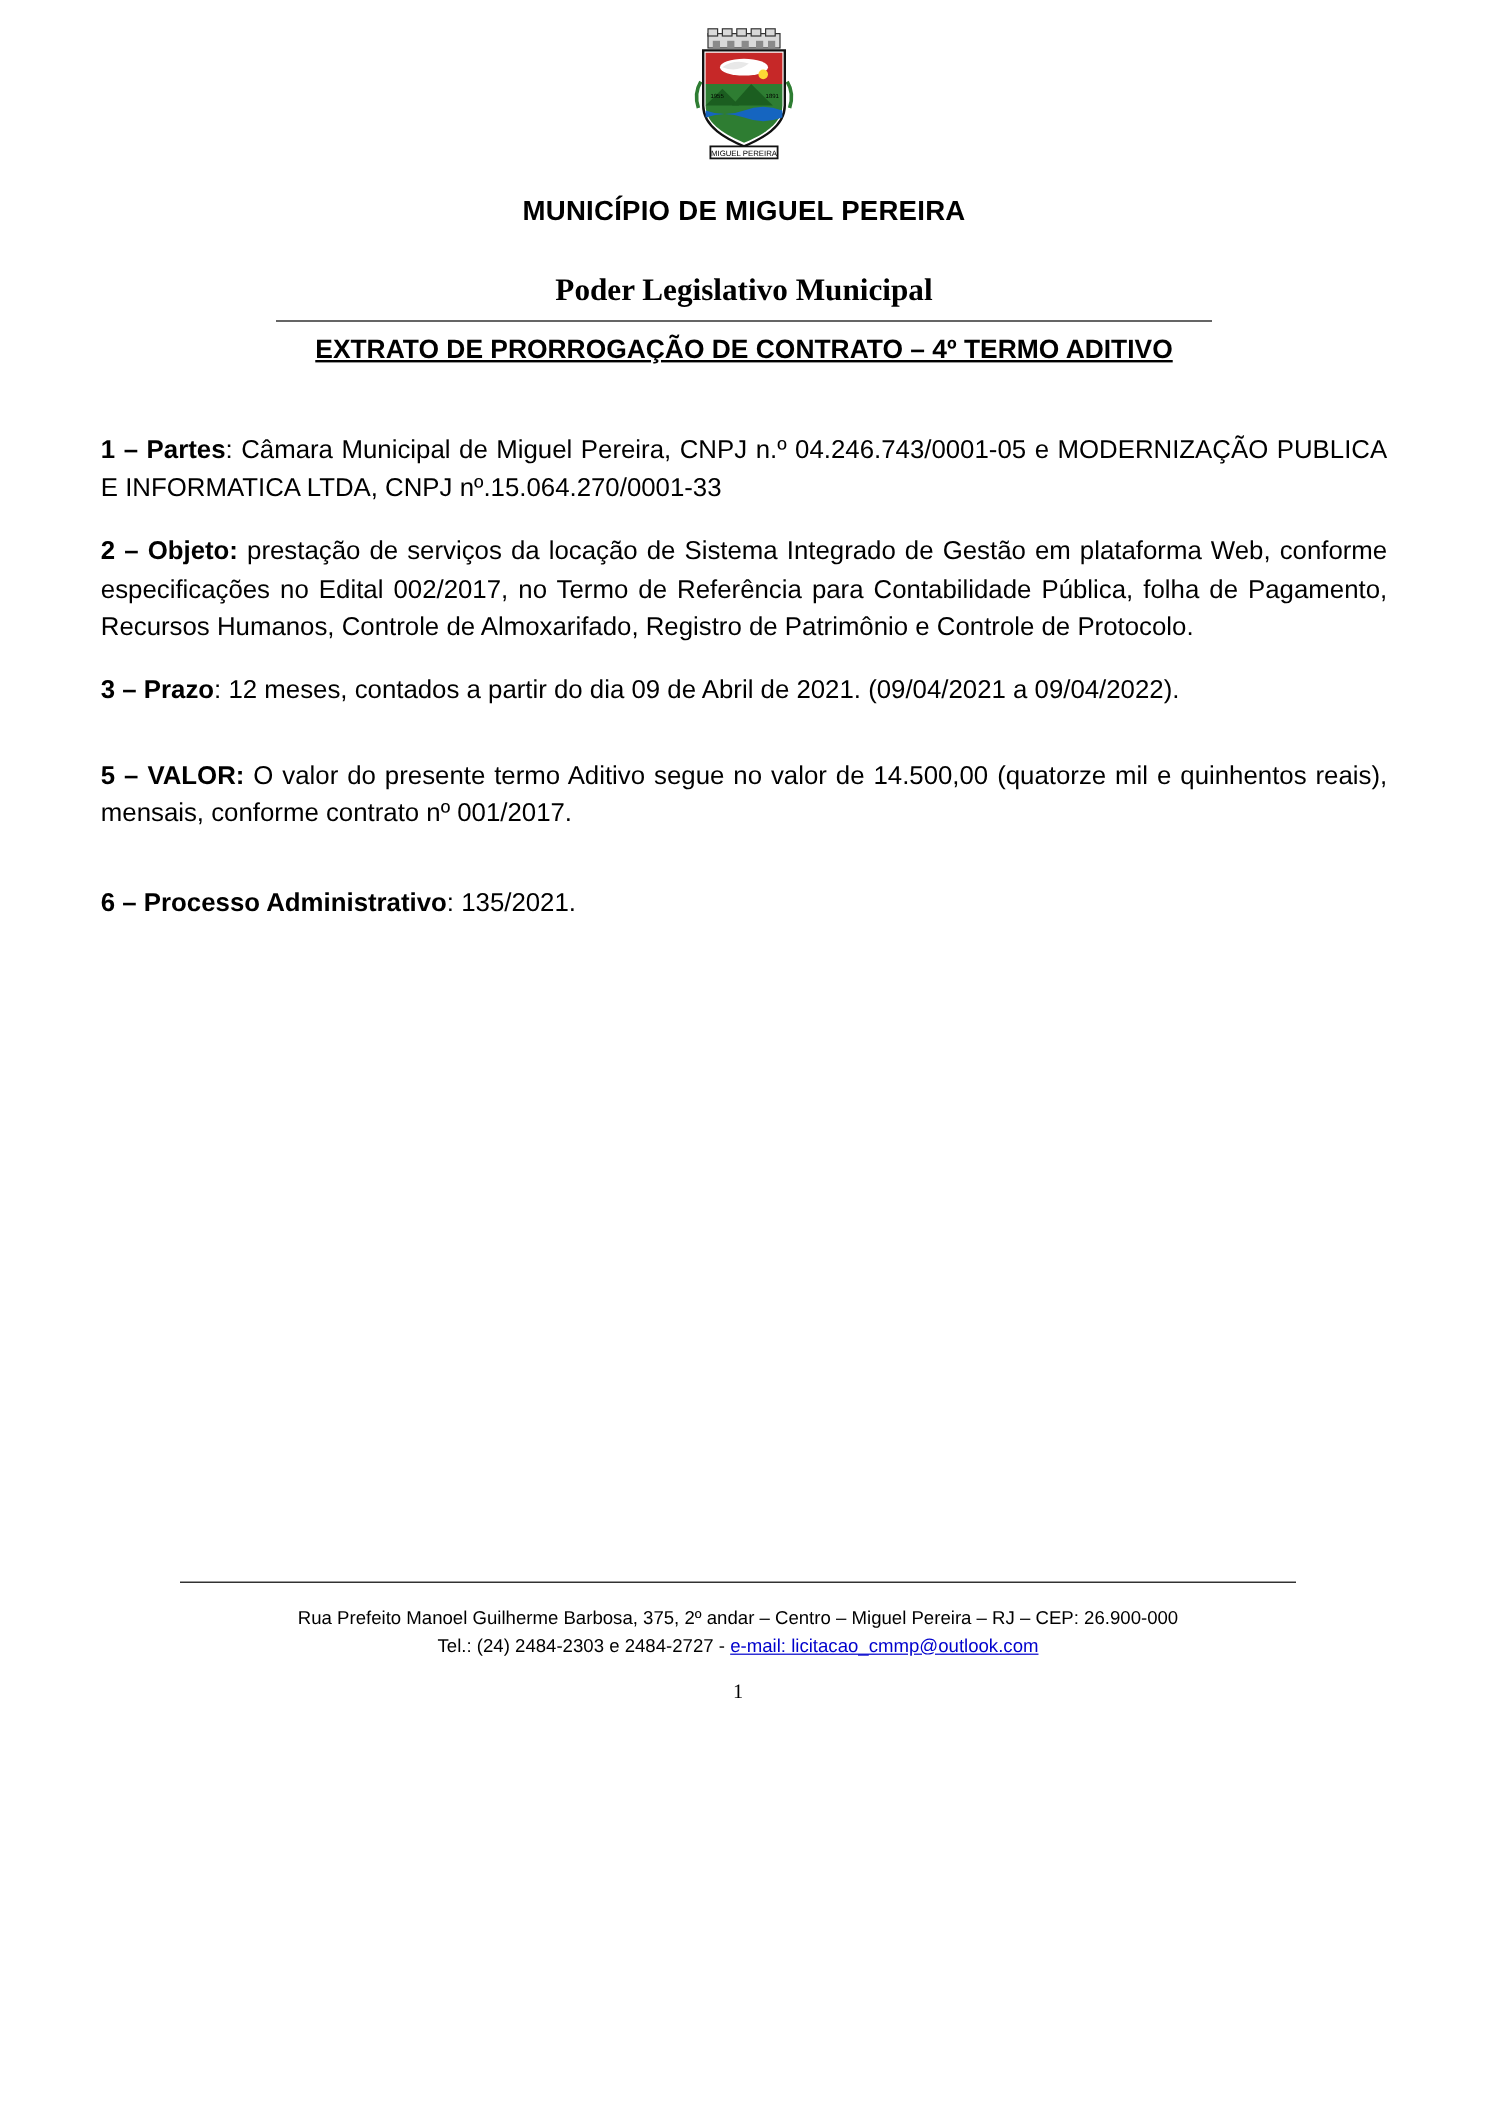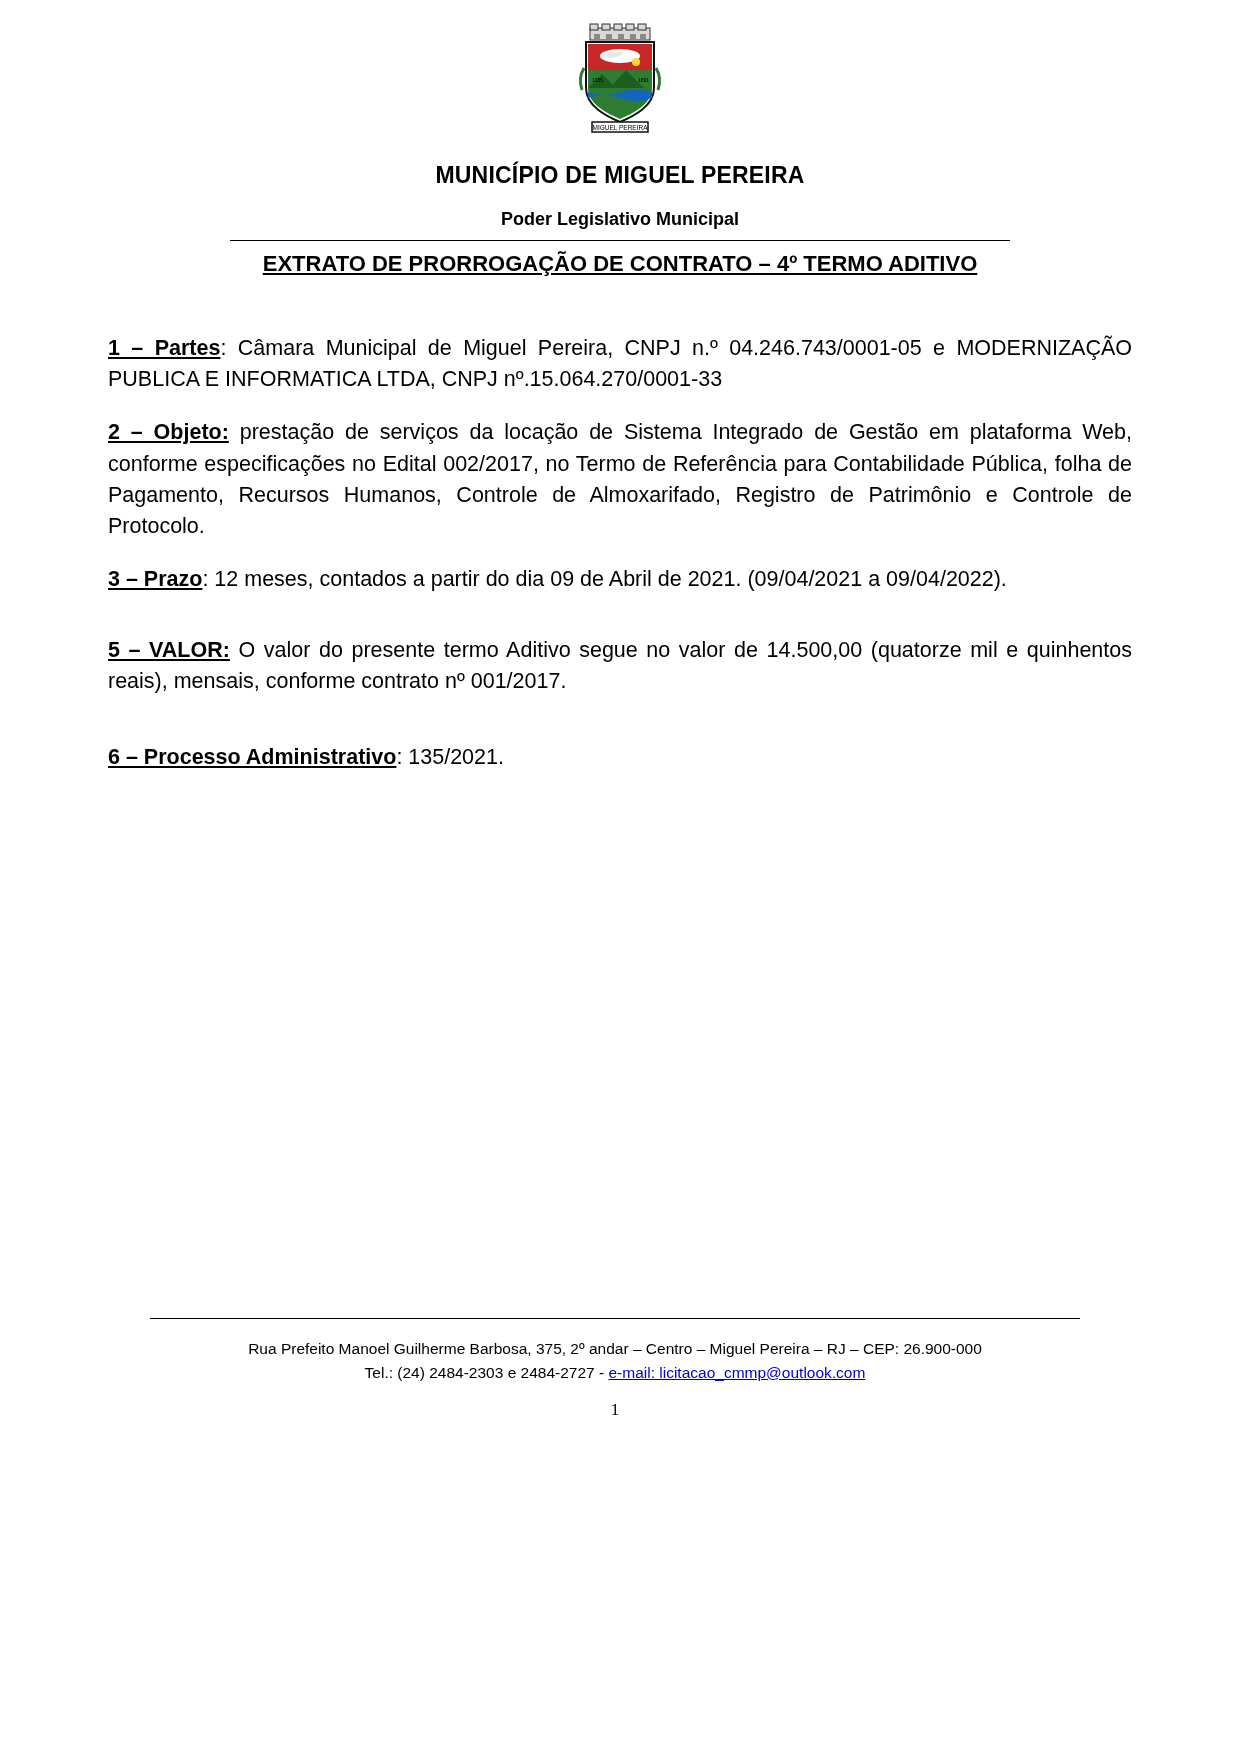--- a/index.html
+++ b/index.html
@@ -13,21 +13,21 @@
     font-family: "Liberation Serif", serif;
     color: #000000;
     position: relative;
     overflow: hidden;
   }
   .page {
     position: relative;
     width: 1240px;
     height: 1451px;
     box-sizing: border-box;
-    padding: 0 108px;
+    padding: 0 84px;
     border-radius: 13px;
   }
 
   
   .crest-wrap {
     display: flex;
     justify-content: center;
     padding-top: 22px;
   }
   .crest {
@@ -42,24 +42,24 @@
     text-align: center;
     margin-top: 28px;
   }
   .doc-title {
     font-family: "Liberation Sans", sans-serif;
     font-weight: bold;
     font-size: 23px;
     letter-spacing: .2px;
   }
   .doc-subtitle {
-    font-family: Liberation Sans, sans-serif;
+    font-family: Liberation Serif, serif;
     font-weight: bold;
-    font-size: 18px;
-    margin-top: 20px;
+    font-size: 26px;
+    margin-top: 38px;
   }
   .rule {
     border: none;
     border-top: 1px solid #000;
     margin: 10px auto 0 auto;
     width: 780px;
   }
   .doc-heading3 {
     font-family: "Liberation Sans", sans-serif;
     font-weight: bold;
@@ -73,21 +73,21 @@
     margin-top: 56px;
     font-family: "Liberation Sans", sans-serif;
     font-size: 21.5px;
     line-height: 1.45;
     text-align: justify;
   }
   .para {
     margin-bottom: 22px;
   }
   .para.gap-big { margin-bottom: 44px; margin-top: 40px; }
-  .lbl { font-weight: bold; text-decoration: underline; }
+  .lbl { font-weight: bold; }
 
   
   .footer {
     position: absolute;
     left: 150px;
     right: 160px;
     bottom: 28px;
     text-align: center;
     font-family: "Liberation Sans", sans-serif;
     font-size: 15.5px;

